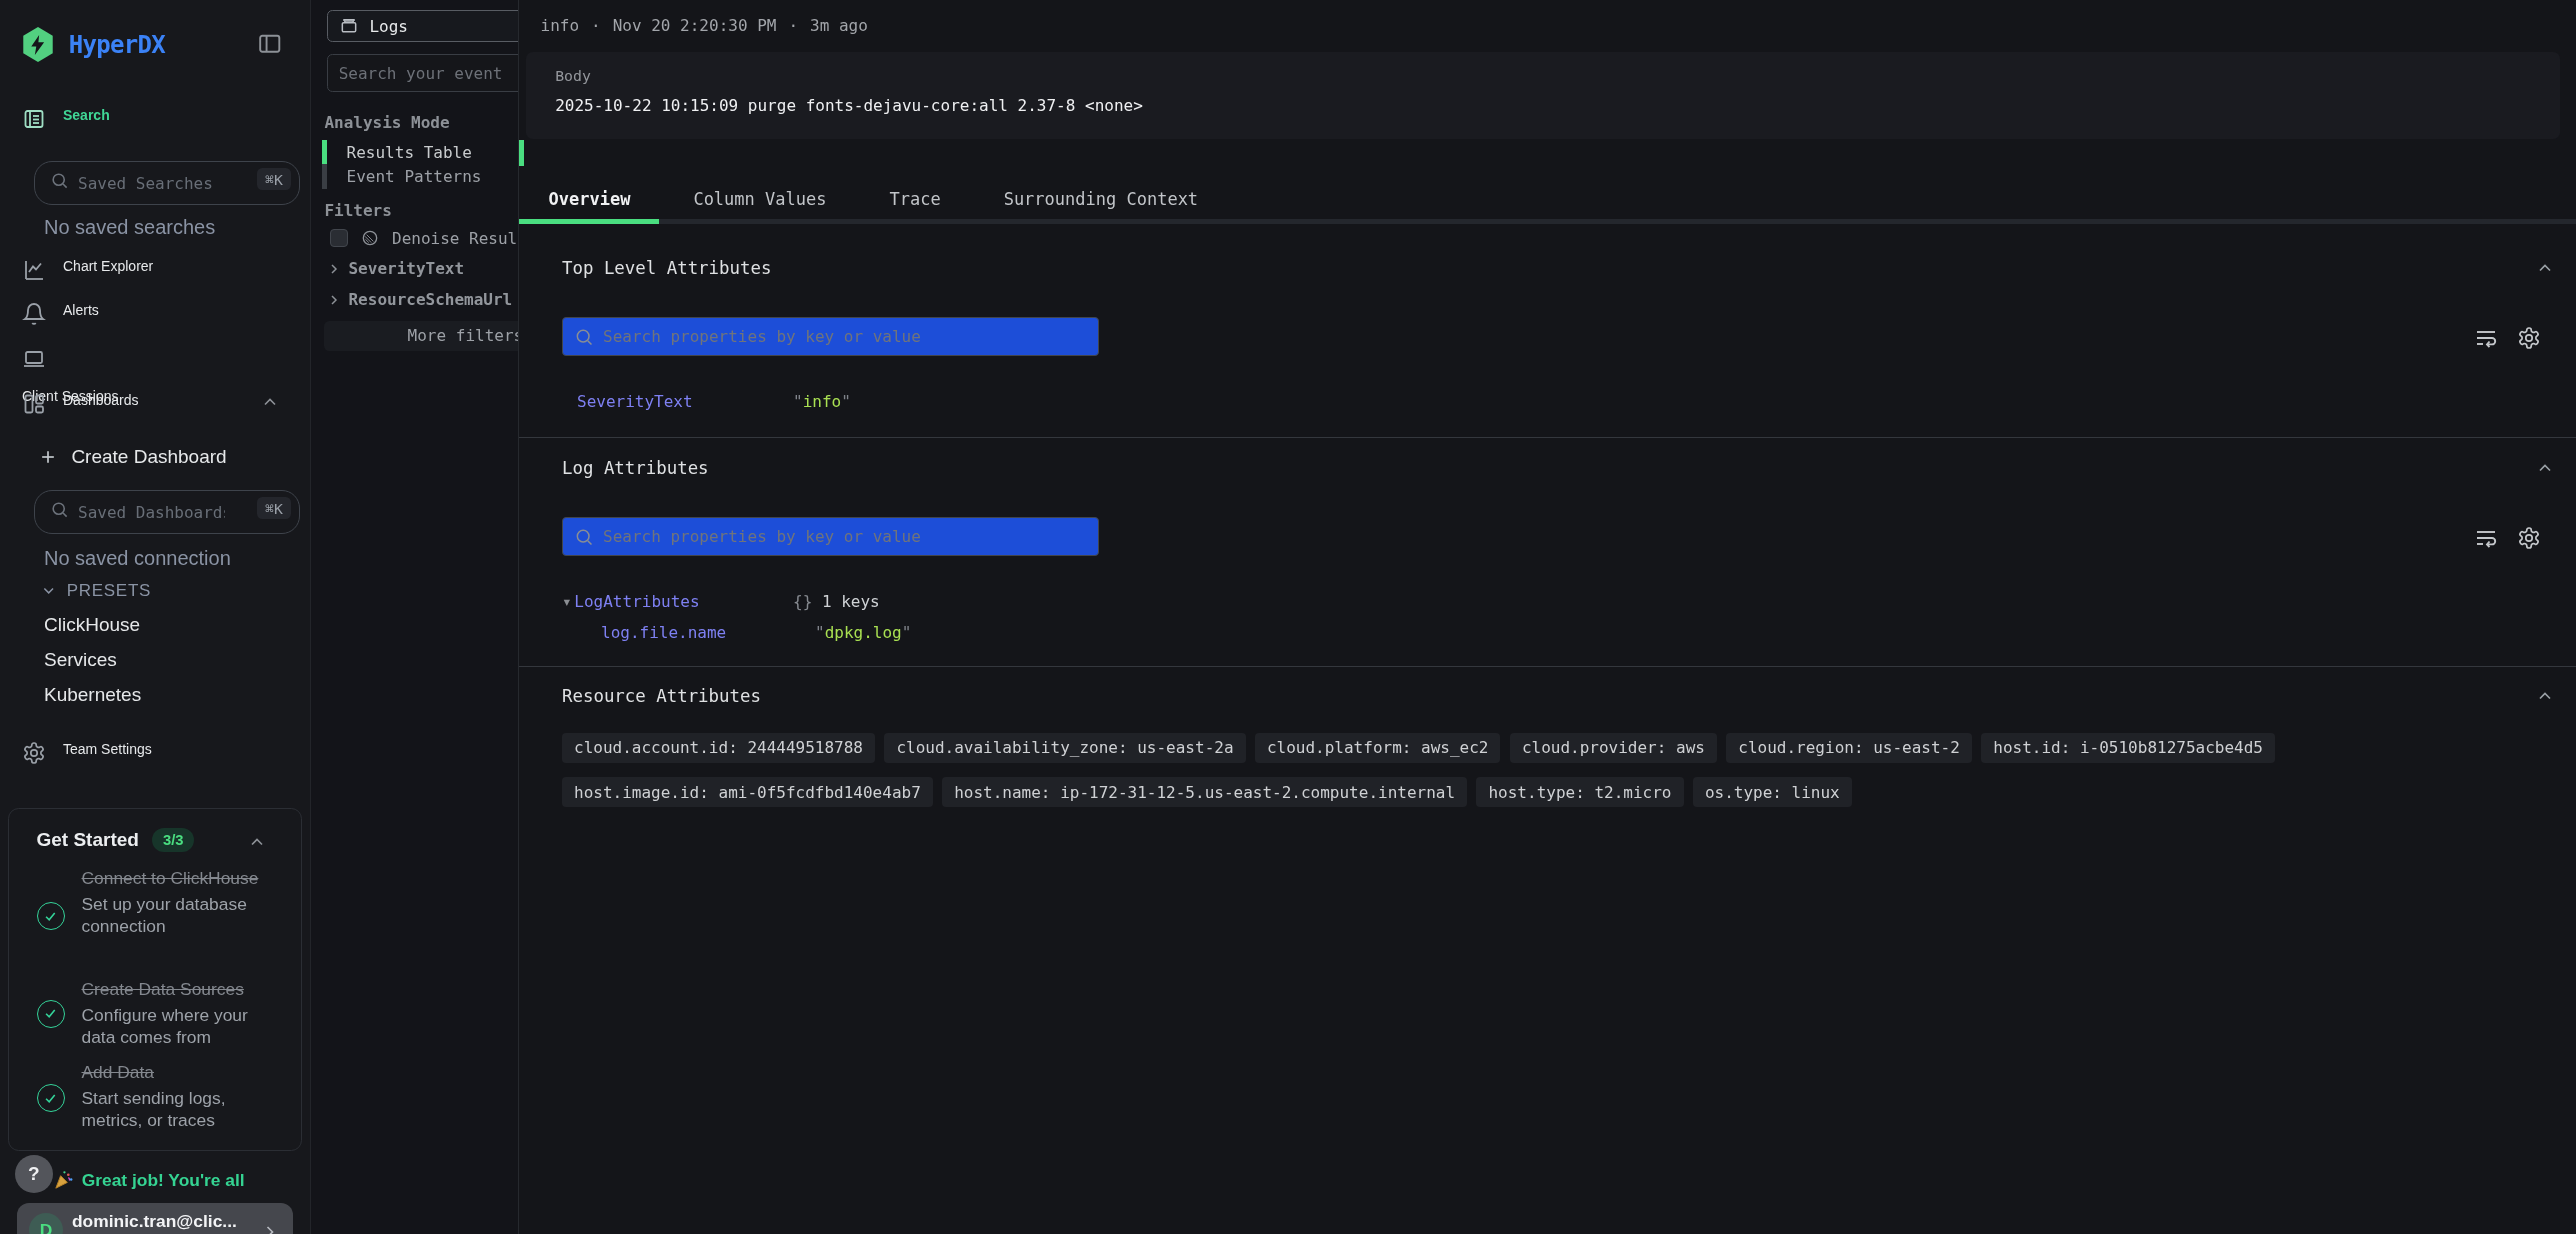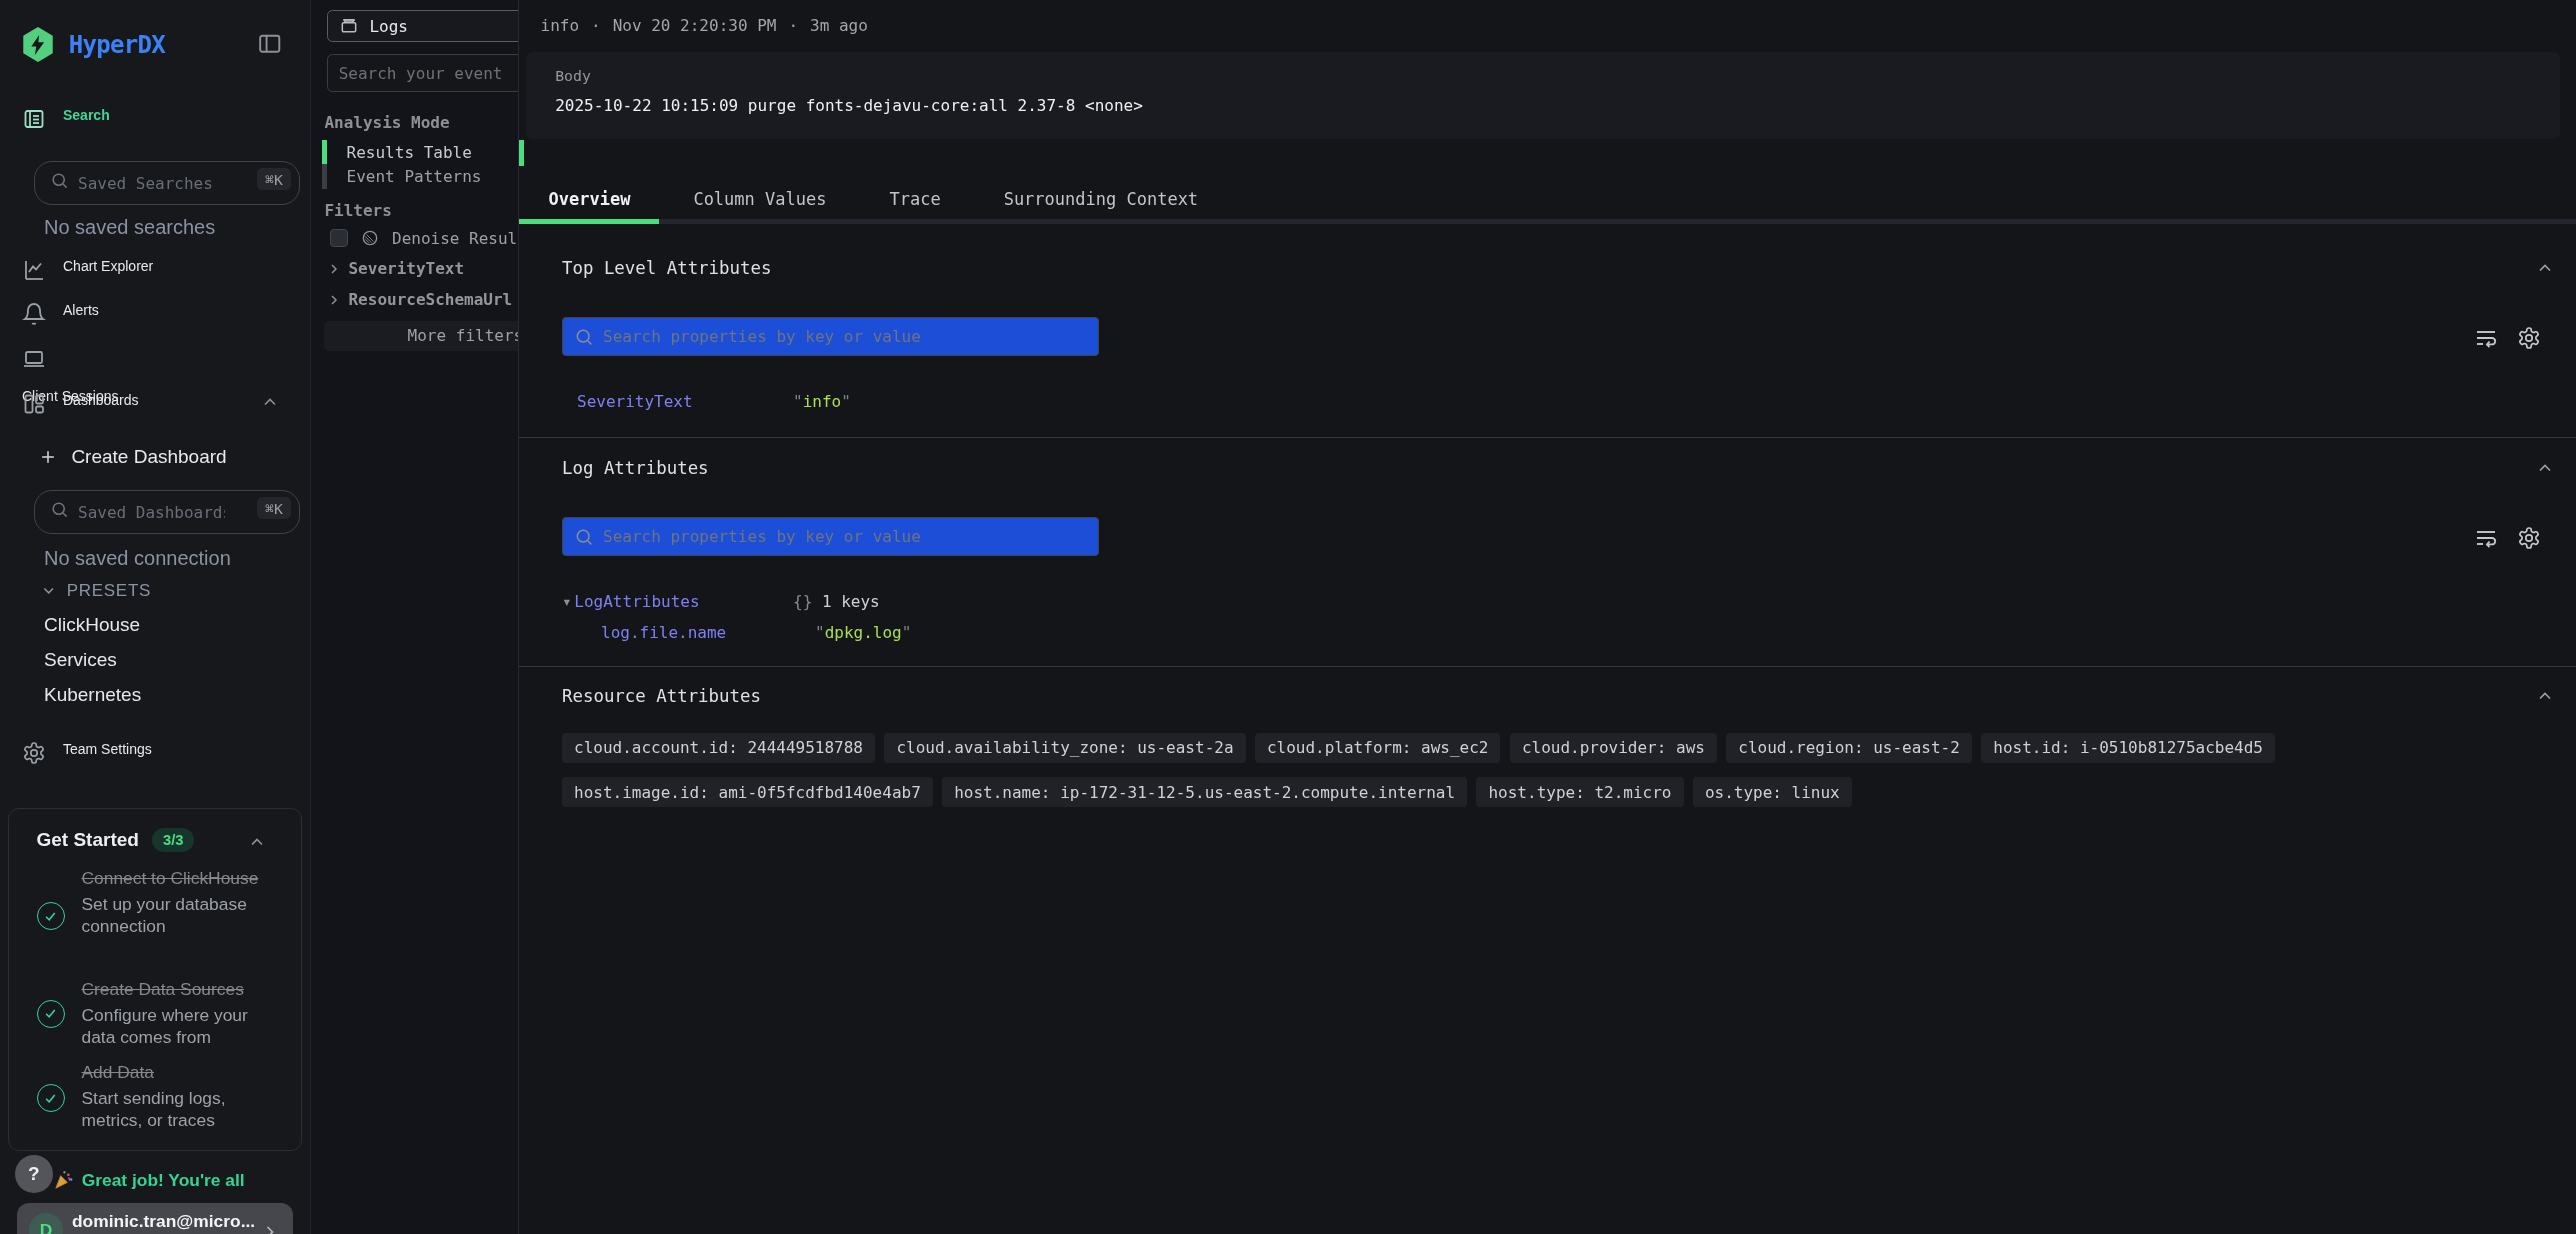--- a/index.html
+++ b/index.html
@@ -336,21 +336,21 @@
             <path d="M17 9 q2 1 1 3" stroke="#c44ddb" stroke-width="1.3" fill="none"></path>
         </svg>
       </span>
       <span class="celebration-text">Great job! You're all</span>
     </div>
 
     <div class="help-fab">?</div>
 
     <div class="user-card">
       <span class="avatar">D</span>
-      <span class="user-name">dominic.tran@micro...</span>
+      <span class="user-name">dominic.tran@clic...</span>
 
       <span class="user-chevron">
         <svg width="20" height="20" viewBox="0 0 24 24" fill="none" stroke="currentColor" stroke-width="2">
             <polyline points="9 6 15 12 9 18"></polyline>
           </svg>
       </span>
     </div>
   </aside>
 
   <section class="filters-panel">

